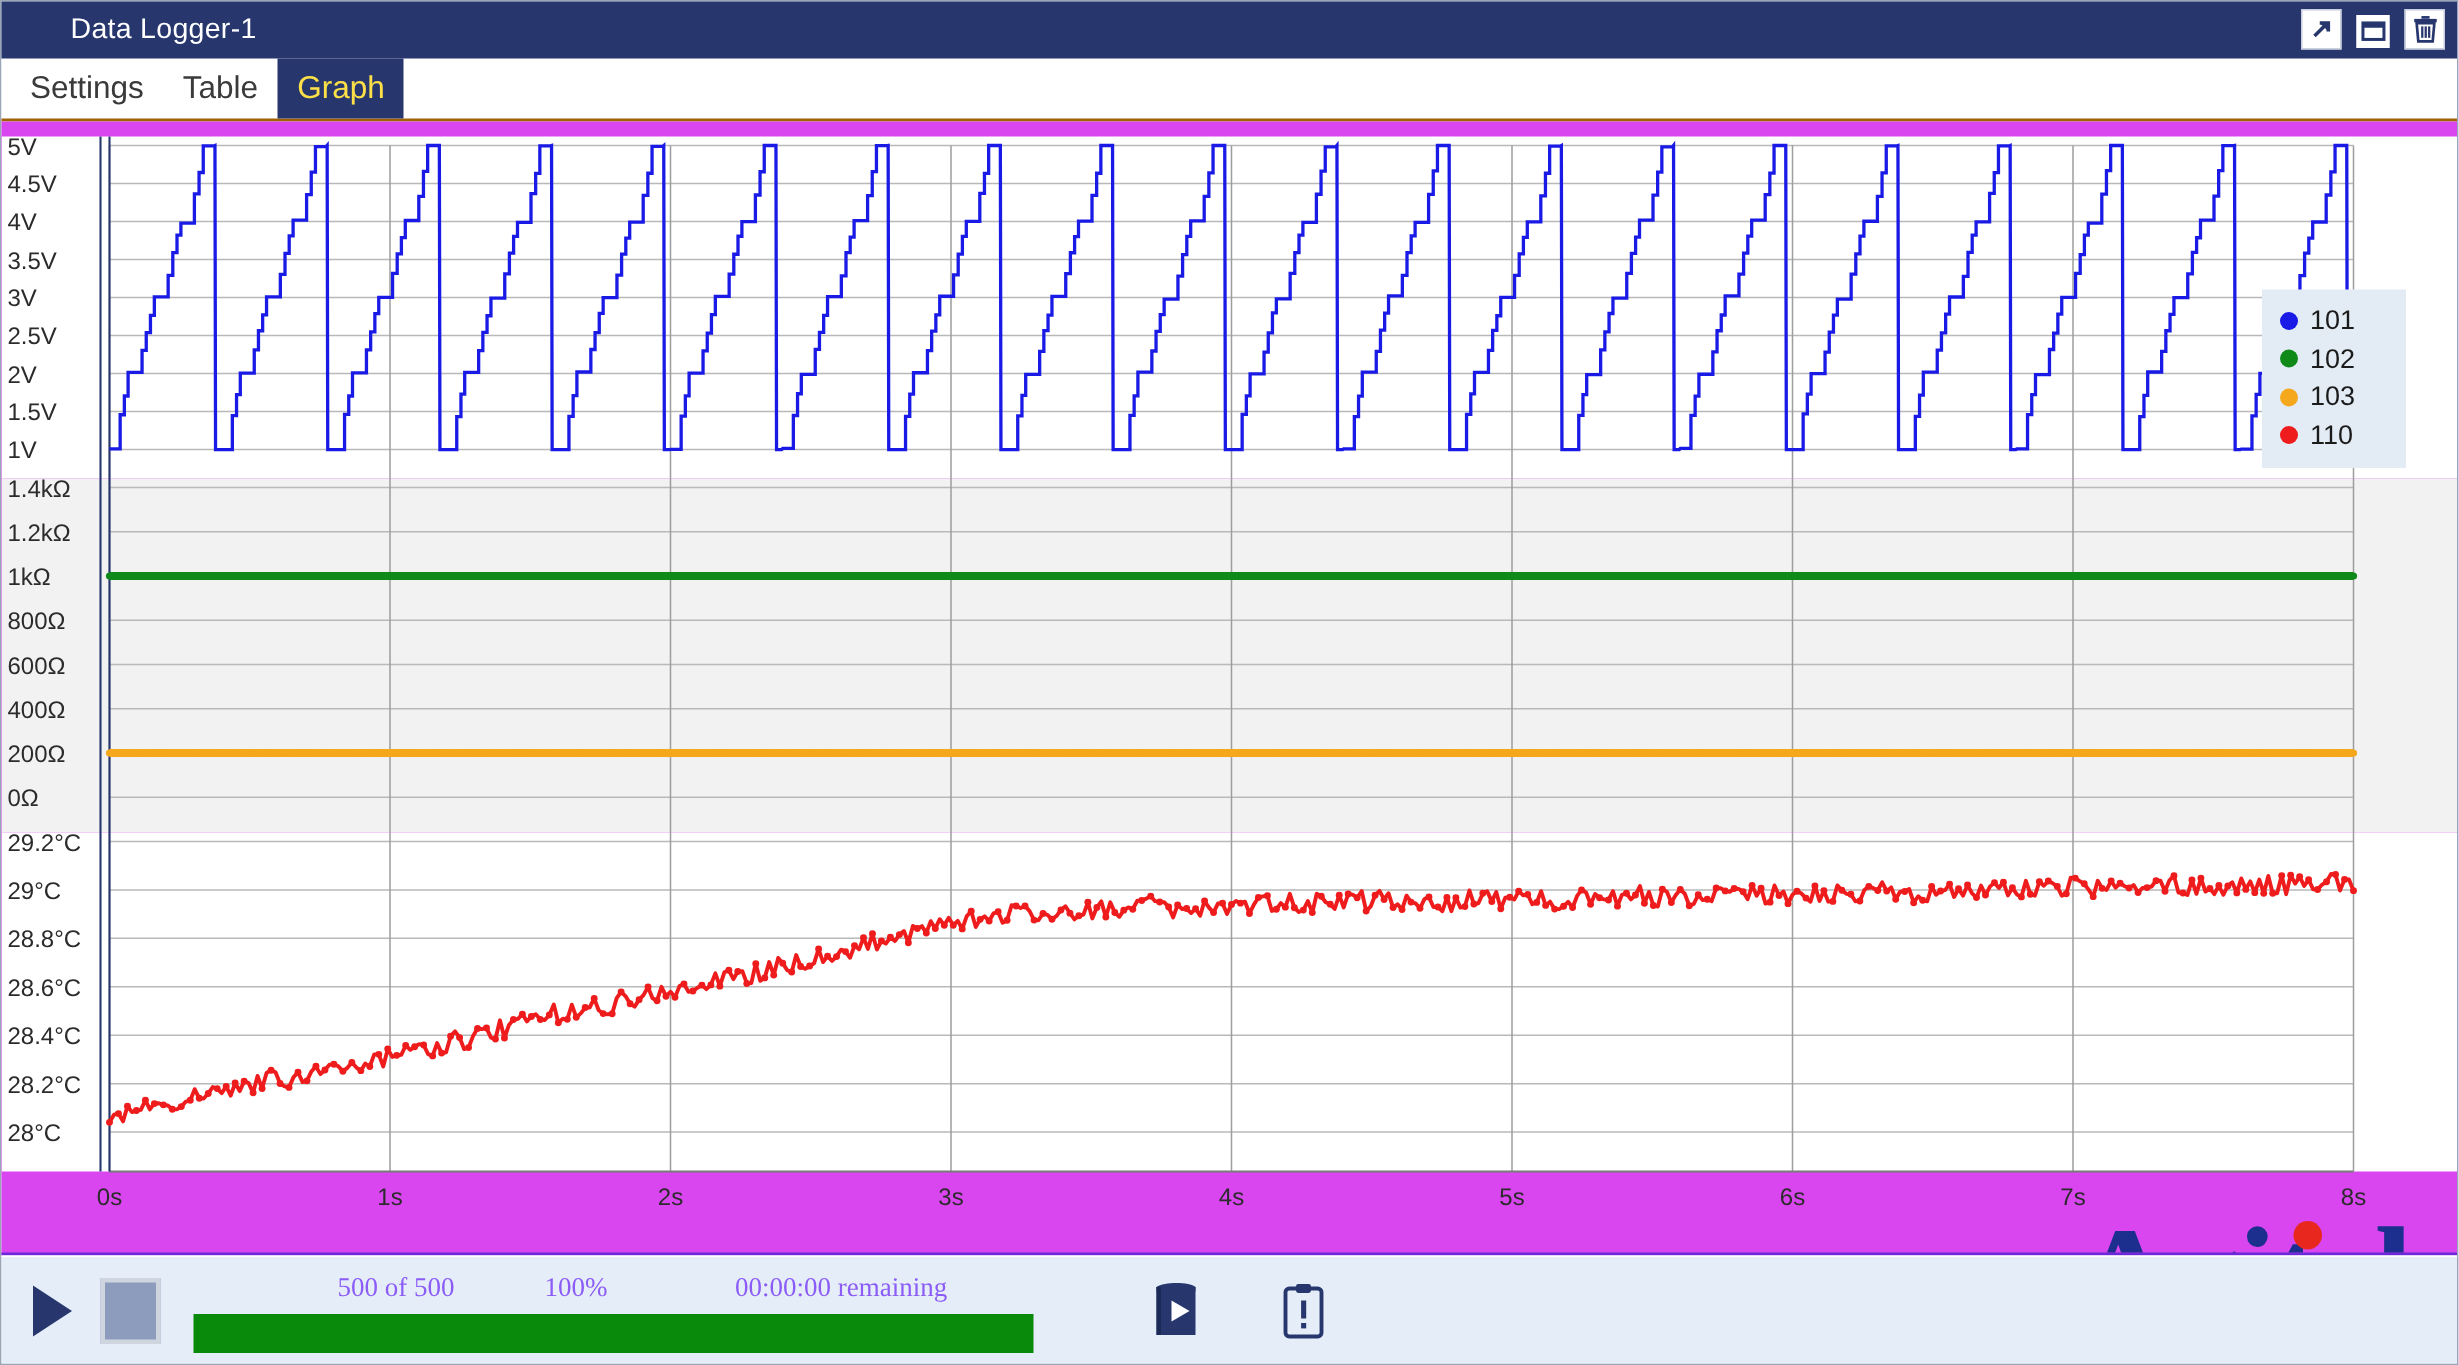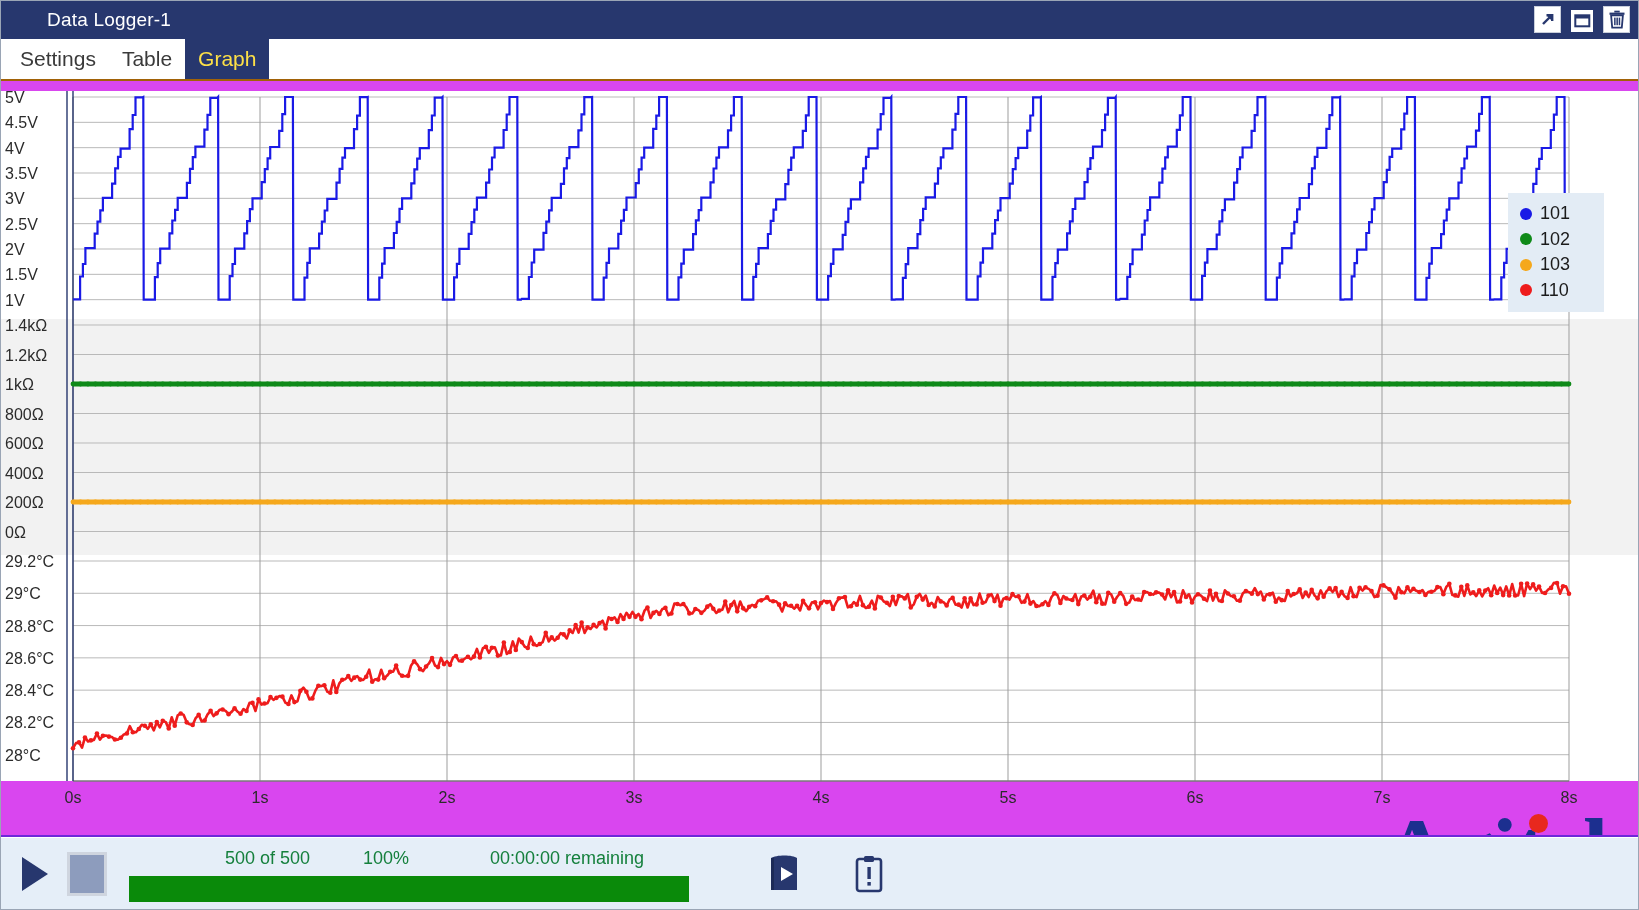--- a/index.html
+++ b/index.html
@@ -136,22 +136,23 @@
     cursor: pointer;
   }
   #progress-block {
     position: relative;
     margin-left: 20px;
     width: 580px; height: 56px;
   }
   #progress-labels {
     position: absolute; top: 0; left: 0; right: 0;
     display: flex; align-items: center;
-    font-size: 18px; color: #15803d;
+    font-size: 18px; color: #8b5cf6;
     height: 26px;
+    font-family: Liberation Serif, serif;
   }
   #lbl-count { position: absolute; left: 98px; white-space: nowrap; }
   #lbl-pct   { position: absolute; left: 236px; white-space: nowrap; }
   #lbl-rem   { position: absolute; left: 325px; white-space: nowrap; margin-left: 38px; }
   #progress-track {
     position: absolute; left: 2px; top: 30px;
     width: 560px; height: 26px;
     background: #e5eef8;
   }
   #progress-fill {

